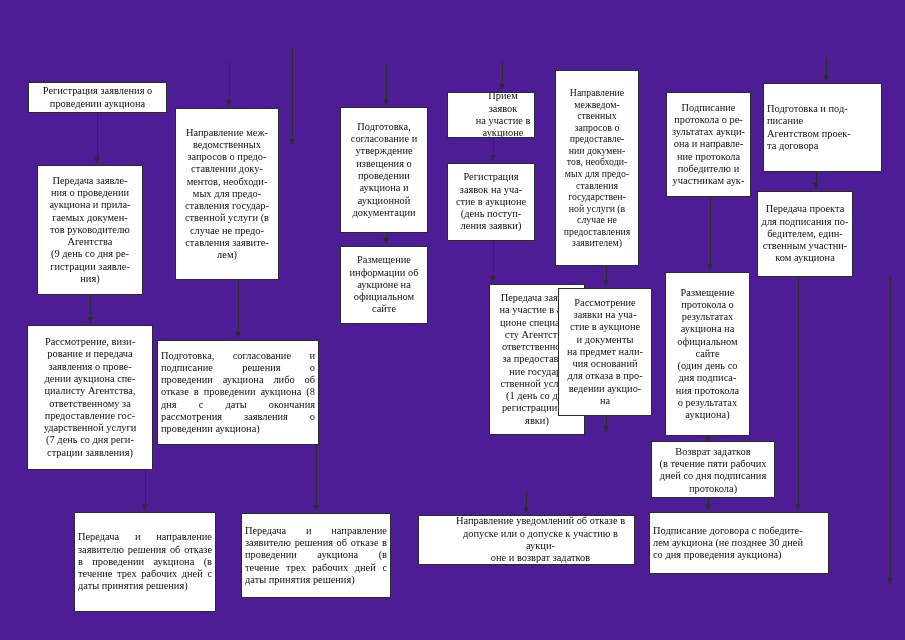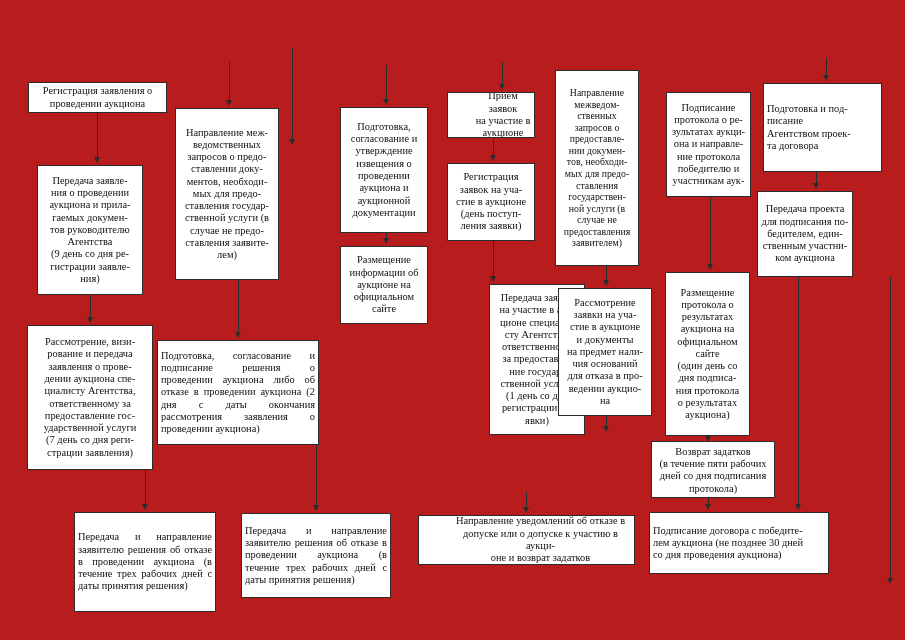--- a/index.html
+++ b/index.html
@@ -4,21 +4,21 @@
 <style>
   html, body {
     margin: 0;
     padding: 0;
     background: #ffffff;
   }
   #canvas {
     position: relative;
     width: 905px;
     height: 640px;
-    background: #b91c1c;
+    background: #4c1d95;
     font-family: "Liberation Serif", "DejaVu Serif", serif;
     overflow: hidden;
   }
   .node {
     position: absolute;
     box-sizing: border-box;
     border: 1px solid #2b2b2b;
     background: #ffffff;
     color: #111111;
     display: flex;
@@ -135,21 +135,21 @@
 ставлении доку-
 ментов, необходи-
 мых для предо-
 ставления государ-
 ственной услуги (в
 случае не предо-
 ставления заявите-
 лем)</span>
     </div>
     <div class="node" style="left: 157px; top: 340px; width: 162px; height: 105px;">
-      <span class="txt j f10">Подготовка, согласование и подписание решения о проведении аукциона либо об отказе в проведении аукциона (2 дня с даты окончания рассмотрения заявления о проведении аукциона)</span>
+      <span class="txt j f10">Подготовка, согласование и подписание решения о проведении аукциона либо об отказе в проведении аукциона (8 дня с даты окончания рассмотрения заявления о проведении аукциона)</span>
     </div>
     <div class="node" style="left: 74px; top: 512px; width: 142px; height: 100px;">
       <span class="txt j f10">Передача и направление заявителю решения об отказе в проведении аукциона (в течение трех рабочих дней с даты принятия решения)</span>
     </div>
     <div class="node" style="left: 241px; top: 513px; width: 150px; height: 85px;">
       <span class="txt j f10">Передача и направление заявителю решения об отказе в проведении аукциона (в течение трех рабочих дней с даты принятия решения)</span>
     </div>
     <div class="node" style="left: 340px; top: 107px; width: 88px; height: 126px;">
       <span class="txt c f10">Подготовка,
 согласование и

